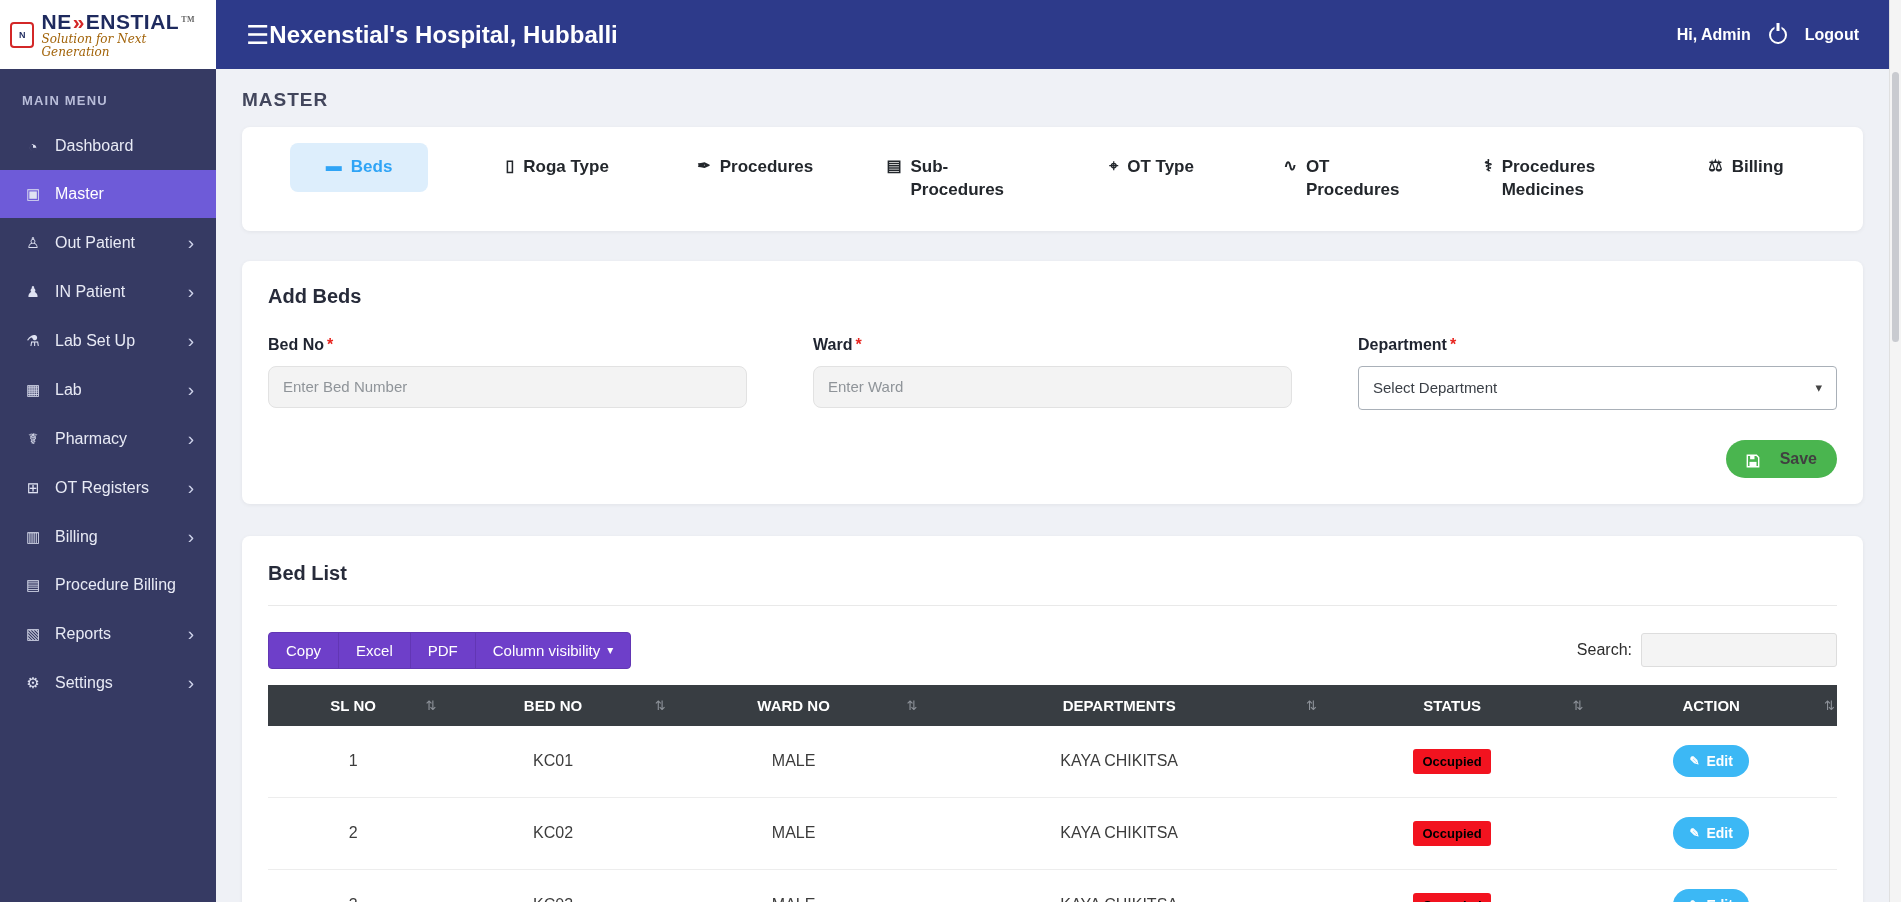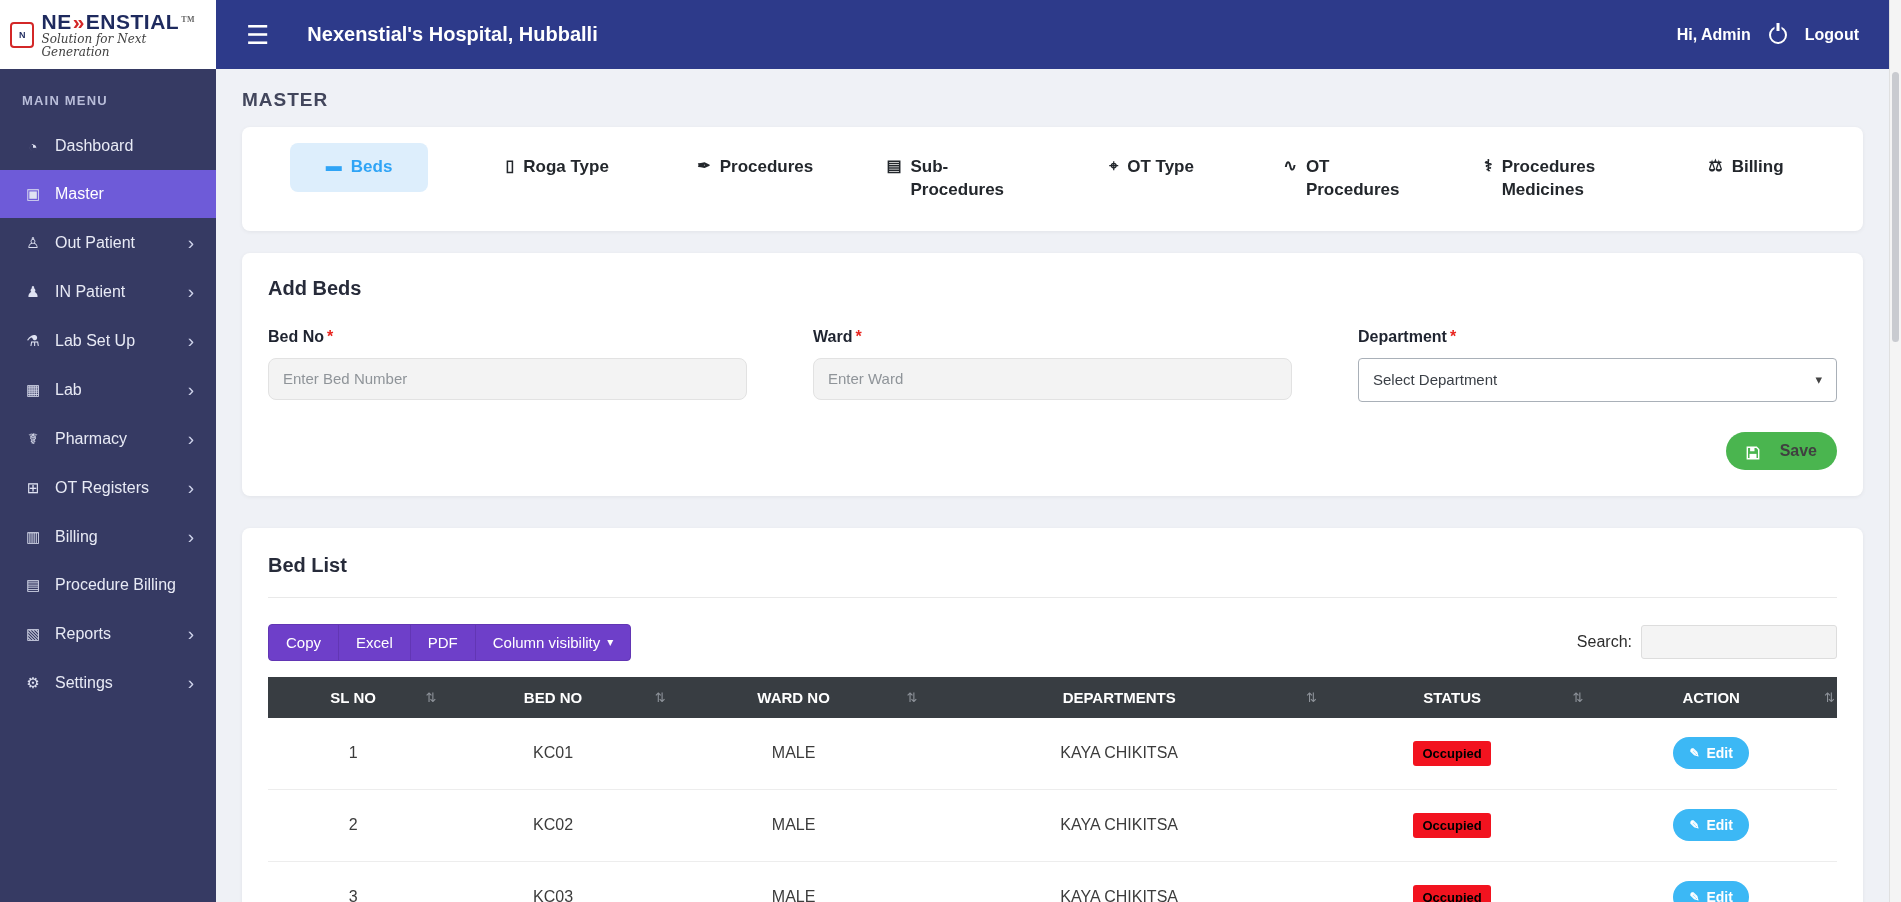--- a/index.html
+++ b/index.html
@@ -9,26 +9,26 @@
   }
   
   .logo-box{position:absolute;left:0;top:0;width:216px;height:69px;background:#fff;z-index:6;
     display:flex;align-items:center;padding:0 10px;box-sizing:border-box;}
   .logo-mark{width:22px;height:22px;border:2px solid #d32727;border-radius:4px;color:#1e2a5e;
     font-size:9px;font-weight:bold;display:flex;align-items:center;justify-content:center;margin-right:7px;}
   .logo-text-wrap{display:flex;flex-direction:column;line-height:1.05;}
   .logo-line{font-weight:bold;font-size:21px;color:#1e2a5e;letter-spacing:0.5px;display:flex;align-items:baseline;}
   .logo-glyph{color:#d32727;margin:0 1px;}
   .logo-tm{font-size:8px;color:#666;margin-left:2px;transform:translateY(-7px);font-family:Liberation Serif, serif;}
-  .logo-tagline{font-family:"DejaVu Serif",serif;font-style:italic;font-size:12px;color:#404040;}
+  .logo-tagline{font-family:"DejaVu Serif",serif;font-style:italic;font-size:12px;color:#a16207;}
   
   .topbar{position:absolute;left:216px;top:0;right:12px;height:69px;background:#2d3a8a;color:#fff;
     display:flex;align-items:center;padding:0 30px;box-sizing:border-box;z-index:5;}
   .hamburger{font-size:26px;cursor:pointer;line-height:1;}
-  .topbar-title{font-size:20px;font-weight:bold;margin-left:38px;}
+  .topbar-title{font-size:24px;font-weight:bold;}
   .topbar-right{margin-left:auto;display:flex;align-items:flex-end;gap:18px;font-size:16px;font-weight:bold;}
   .power-icon{width:14px;height:14px;border:2px solid #fff;border-radius:50%;position:relative;display:inline-block;cursor:pointer;}
   .power-icon::after{content:"";position:absolute;left:50%;top:-5px;transform:translateX(-50%);
     width:3px;height:8px;background:#fff;box-shadow:0 0 0 2px #2d3a8a;}
   .logout{cursor:pointer;}
   
   .sidebar{position:absolute;left:0;top:69px;width:216px;bottom:0;background:#363a63;z-index:4;}
   .menu-section{color:#b9bdd9;font-size:13px;font-weight:bold;letter-spacing:1.2px;padding:24px 22px 14px;}
   .side-item{display:flex;align-items:center;padding:15px 22px;color:#e8eaf5;font-size:16px;cursor:pointer;box-sizing:border-box;}
   .side-item .s-icon{width:22px;margin-right:11px;font-size:15px;color:#dfe2f2;text-align:center;flex:0 0 auto;}
@@ -40,21 +40,21 @@
   .page-title{font-size:19px;font-weight:bold;color:#42465c;letter-spacing:1px;margin:6px 0 16px;}
   .card{background:#fff;border-radius:8px;box-shadow:0 1px 4px rgba(0,0,0,0.06);}
   
   .tabs-card{padding:16px 18px;display:flex;align-items:flex-start;}
   .tab{flex:1;display:flex;justify-content:center;font-weight:bold;font-size:17px;color:#23272c;cursor:pointer;}
   .tab-inner{display:flex;align-items:flex-start;gap:9px;padding:13px 4px;}
   .tab.active .tab-inner{background:#ddeefc;color:#2fa4f6;padding:13px 36px;border-radius:8px;}
   .t-icon{font-size:16px;line-height:1.2;}
   .t-label{max-width:110px;line-height:1.35;}
   
-  .add-card{margin-top:22px;padding:24px 26px 26px;}
+  .add-card{margin-top:30px;padding:24px 26px 26px;}
   .card-title{font-size:20px;font-weight:bold;color:#272b3a;}
   .form-grid{display:grid;grid-template-columns:1fr 1fr 1fr;column-gap:66px;margin-top:28px;}
   .f-label{font-size:16px;font-weight:bold;color:#1f2430;}
   .req{color:#e8251f;margin-left:3px;font-weight:bold;}
   .f-input{margin-top:12px;height:42px;width:100%;box-sizing:border-box;background:#f3f3f3;
     border:1px solid #e2e2e2;border-radius:8px;padding:0 14px;font-size:15px;color:#8b5cf6;font-family:inherit;}
   .f-input::placeholder{color:#8f9499;}
   .f-select{margin-top:12px;height:42px;background:#fff;border:1px solid #a9b0b8;border-radius:4px;
     display:flex;align-items:center;justify-content:space-between;padding:0 14px;font-size:15px;color:#3a3f46;cursor:pointer;}
   .select-caret{font-size:13px;color:#444;}

